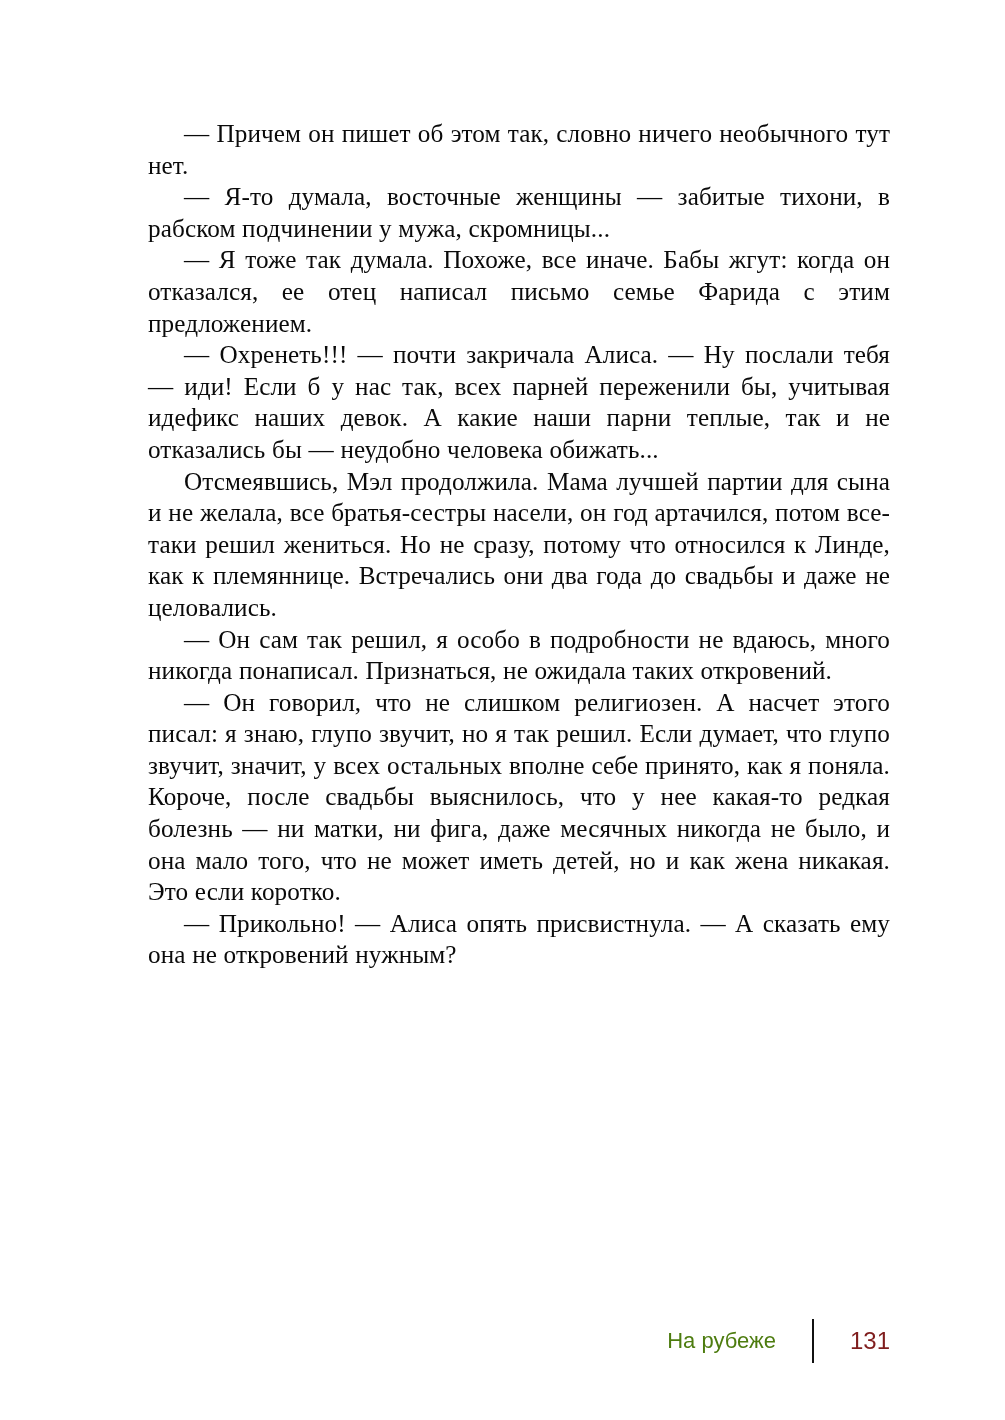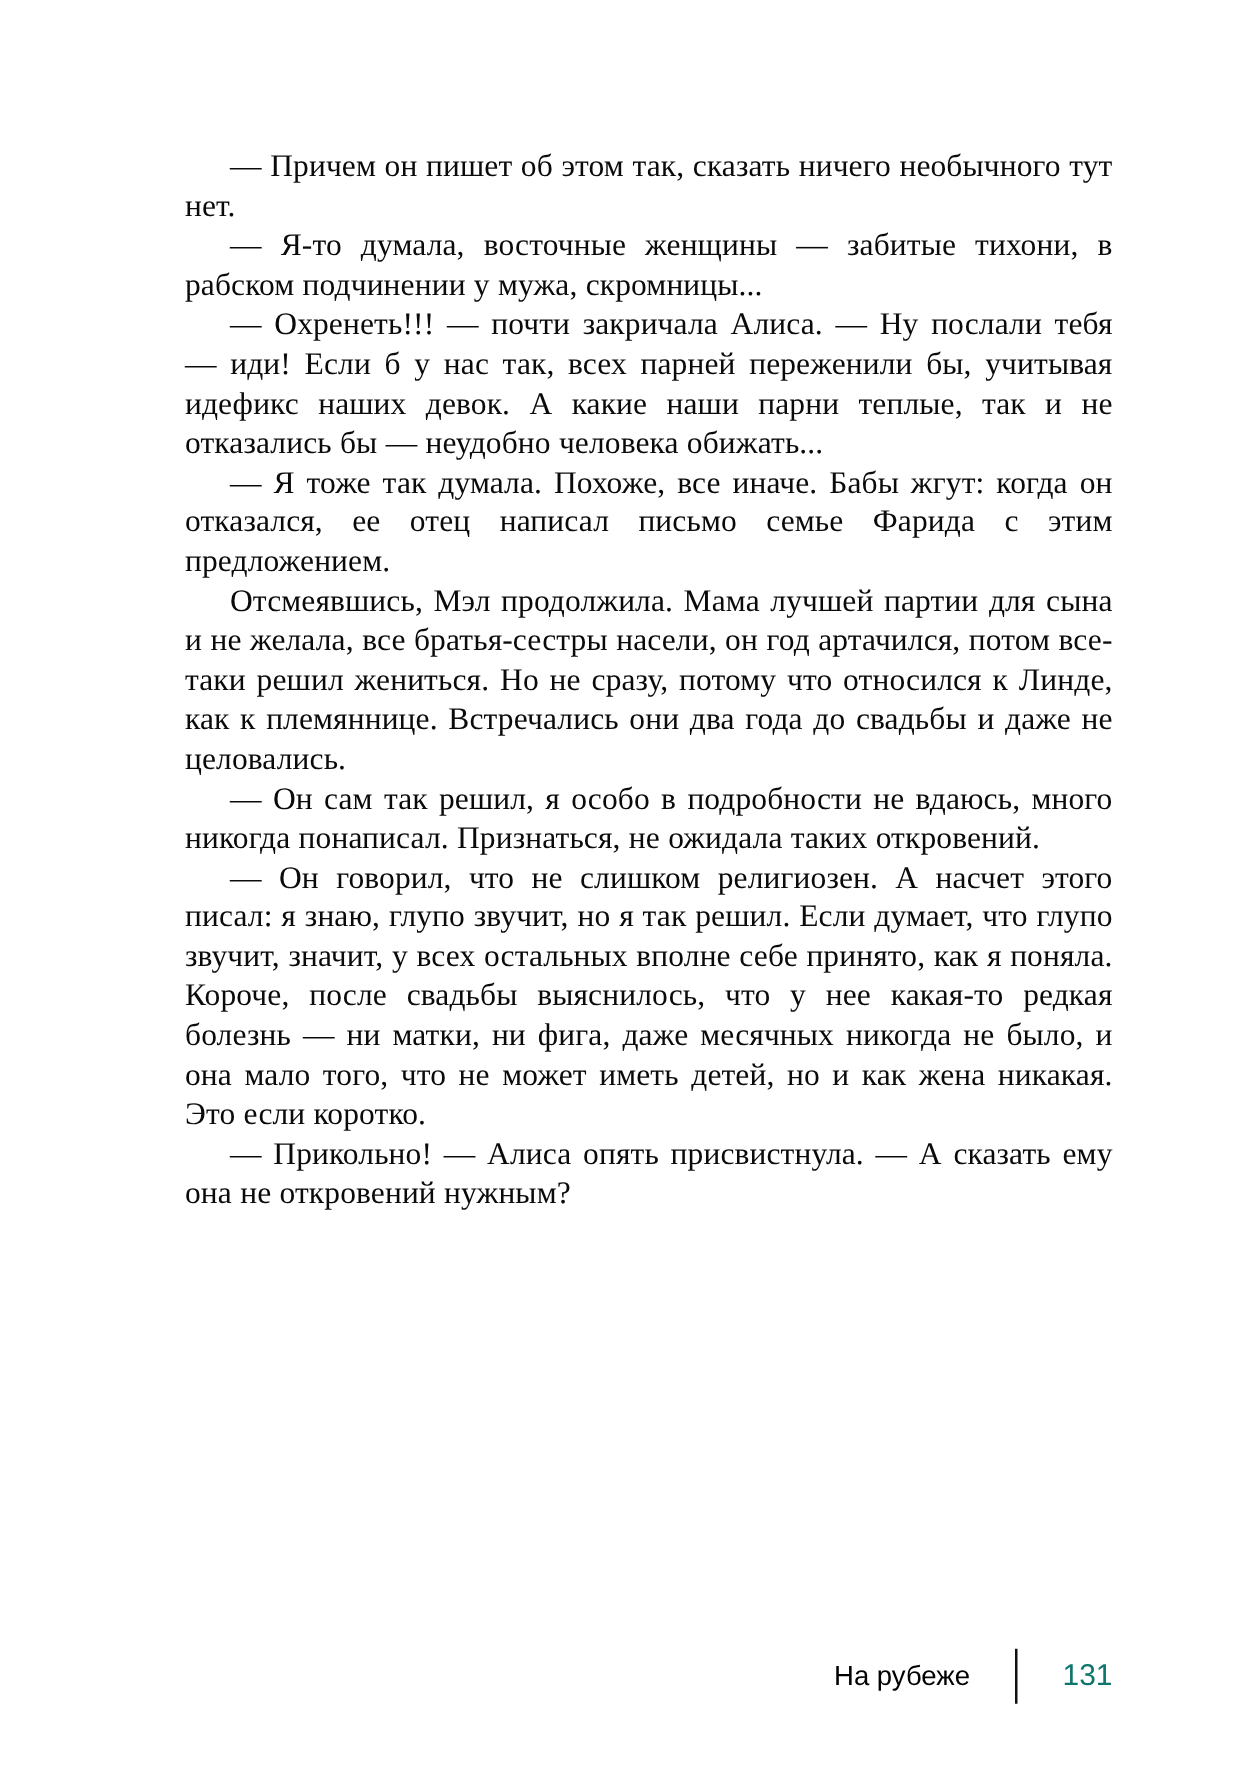--- a/index.html
+++ b/index.html
@@ -54,50 +54,50 @@
     height: 46px;
     display: flex;
     align-items: center;
     justify-content: flex-end;
     font-family: "Liberation Sans", "DejaVu Sans", sans-serif;
   }
 
   .footer-title {
     font-size: 22px;
     line-height: 1;
-    color: #000000;
+    color: #4d7c0f;
     white-space: nowrap;
   }
 
   .footer-divider {
     width: 2px;
     height: 44px;
     background: #111111;
     margin: 0 30px 0 36px;
     flex: 0 0 auto;
   }
 
   .footer-page {
     font-size: 24px;
     line-height: 1;
-    color: #0f766e;
+    color: #7f1d1d;
     min-width: 46px;
     text-align: right;
   }
 </style>
 </head>
 <body>
 
 <div class="page">
 
   <div class="text-block">
-    <p class="para">— Причем он пишет об этом так, сказать ничего необычного тут нет.</p>
+    <p class="para">— Причем он пишет об этом так, словно ничего необычного тут нет.</p>
     <p class="para">— Я-то думала, восточные женщины — забитые тихони, в рабском подчинении у мужа, скромницы...</p>
+    <p class="para">— Я тоже так думала. Похоже, все иначе. Бабы жгут: когда он отказался, ее отец написал письмо семье Фарида с этим предложением.</p>
     <p class="para">— Охренеть!!! — почти закричала Алиса. — Ну послали тебя — иди! Если б у нас так, всех парней переженили бы, учитывая идефикс наших девок. А какие наши парни теплые, так и не отказались бы — неудобно человека обижать...</p>
-    <p class="para">— Я тоже так думала. Похоже, все иначе. Бабы жгут: когда он отказался, ее отец написал письмо семье Фарида с этим предложением.</p>
     <p class="para">Отсмеявшись, Мэл продолжила. Мама лучшей партии для сына и не желала, все братья-сестры насели, он год артачился, потом все-таки решил жениться. Но не сразу, потому что относился к Линде, как к племяннице. Встречались они два года до свадьбы и даже не целовались.</p>
     <p class="para">— Он сам так решил, я особо в подробности не вдаюсь, много никогда понаписал. Признаться, не ожидала таких откровений.</p>
     <p class="para">— Он говорил, что не слишком религиозен. А насчет этого писал: я знаю, глупо звучит, но я так решил. Если думает, что глупо звучит, значит, у всех остальных вполне себе принято, как я поняла. Короче, после свадьбы выяснилось, что у нее какая-то редкая болезнь — ни матки, ни фига, даже месячных никогда не было, и она мало того, что не может иметь детей, но и как жена никакая. Это если коротко.</p>
     <p class="para">— Прикольно! — Алиса опять присвистнула. — А сказать ему она не откровений нужным?</p>
   </div>
 
   <div class="footer">
     <span class="footer-title">На рубеже</span>
     <span class="footer-divider"></span>
     <span class="footer-page">131</span>

